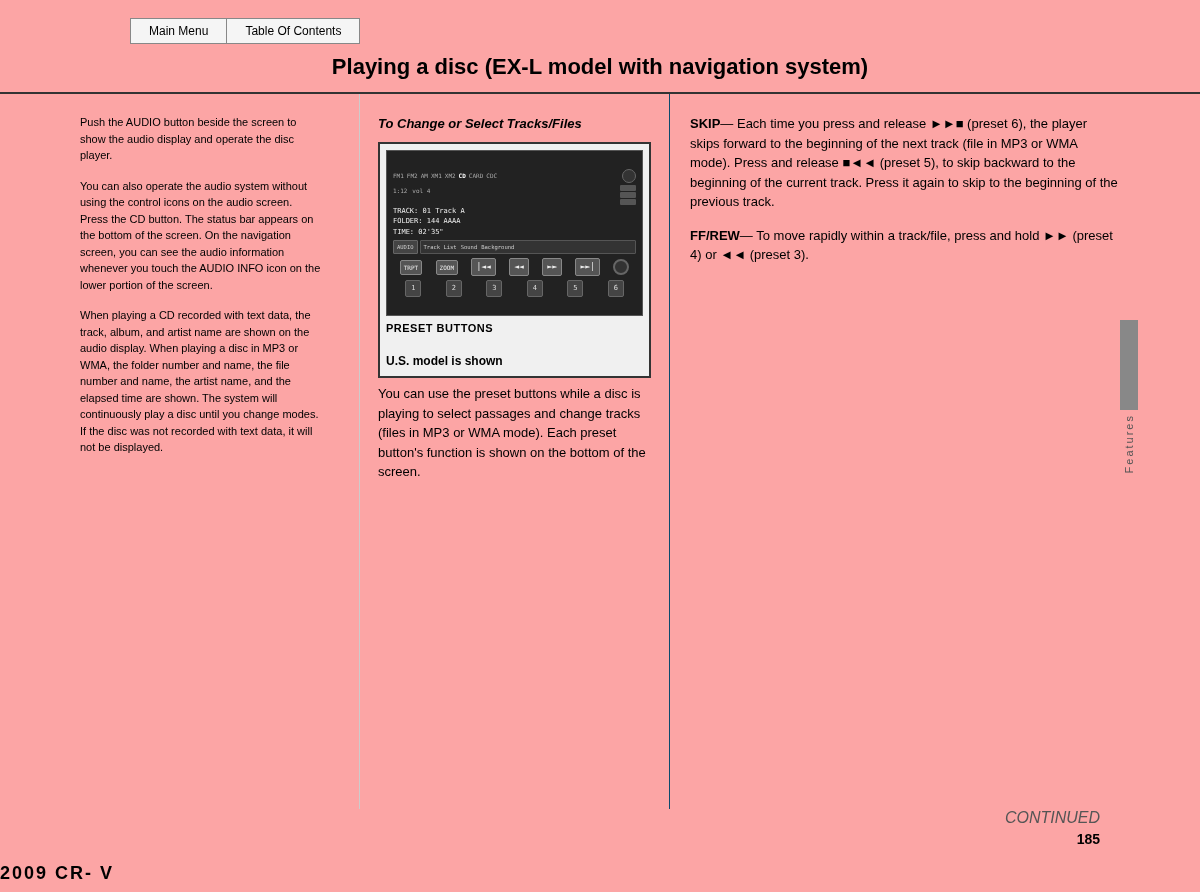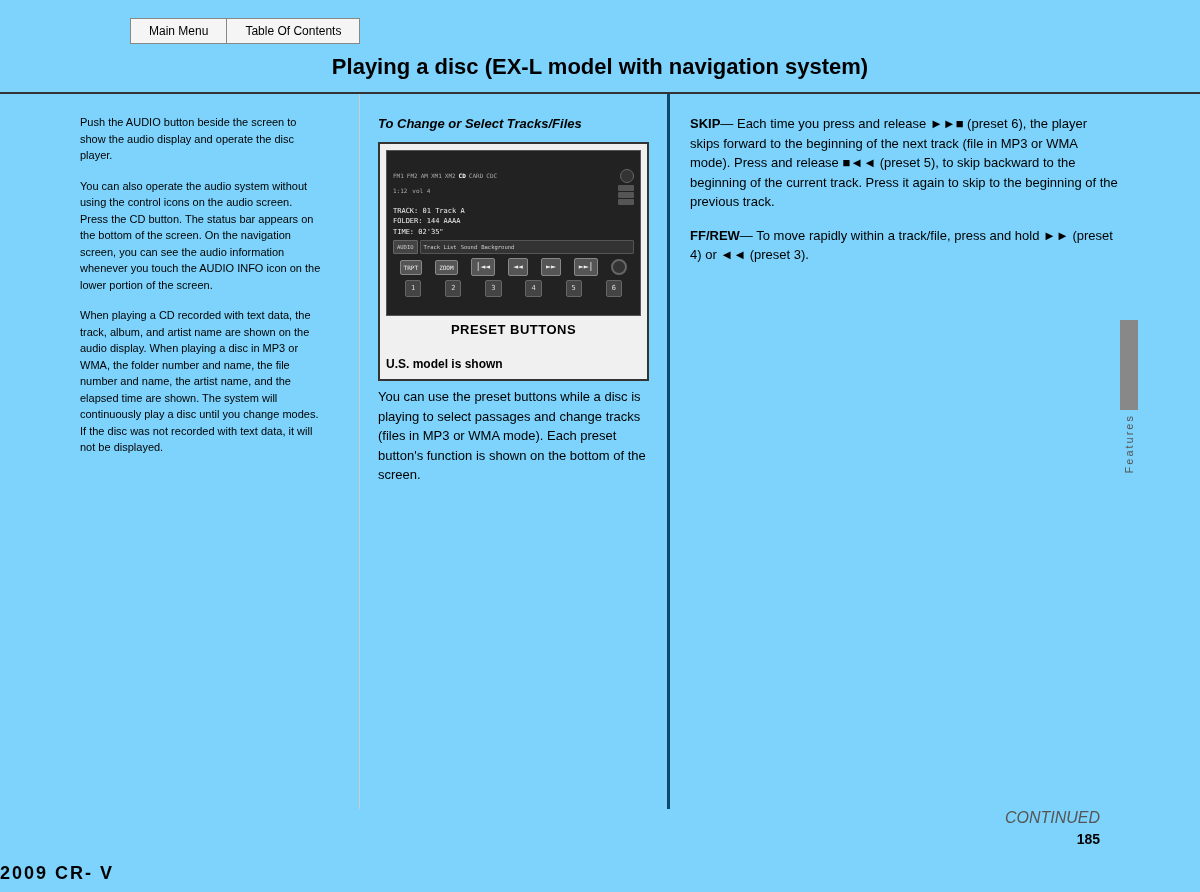--- a/index.html
+++ b/index.html
@@ -9,21 +9,21 @@
       background: #fff;
       font-family: Arial, Helvetica, sans-serif;
       font-size: 13px;
       color: #000;
       overflow: hidden;
     }
 
     .page-wrapper {
       width: 1200px;
       height: 892px;
-      background: #7dd3fc;
+      background: #fca5a5;
       display: flex;
       flex-direction: column;
       padding: 0;
     }
 
     
     .top-nav {
       display: flex;
       align-items: center;
       padding: 18px 0 10px 130px;
@@ -77,44 +77,43 @@
     }
 
     .left-col p {
       margin-bottom: 14px;
     }
 
     
     .middle-col {
       width: 310px;
       padding: 20px 18px 10px 18px;
-      border-right: 3px solid #0c4a6e;
+      border-right: 1px solid #0c4a6e;
       font-size: 13px;
       line-height: 1.5;
     }
 
     .section-heading {
       font-style: italic;
       font-weight: bold;
       font-size: 13px;
       margin-bottom: 8px;
     }
 
     
     .device-box {
       border: 2px solid #333;
       margin-bottom: 6px;
       background: #f0f0f0;
       padding: 6px;
     }
 
     .device-label {
-      text-align: center;
-      font-weight: bold;
-      font-size: 13px;
+      font-weight: bold;
+      font-size: 11px;
       letter-spacing: 0.5px;
       margin-top: 4px;
       margin-bottom: 16px;
     }
 
     .device-sublabel {
       font-weight: bold;
       font-size: 12px;
       margin-top: 3px;
     }

